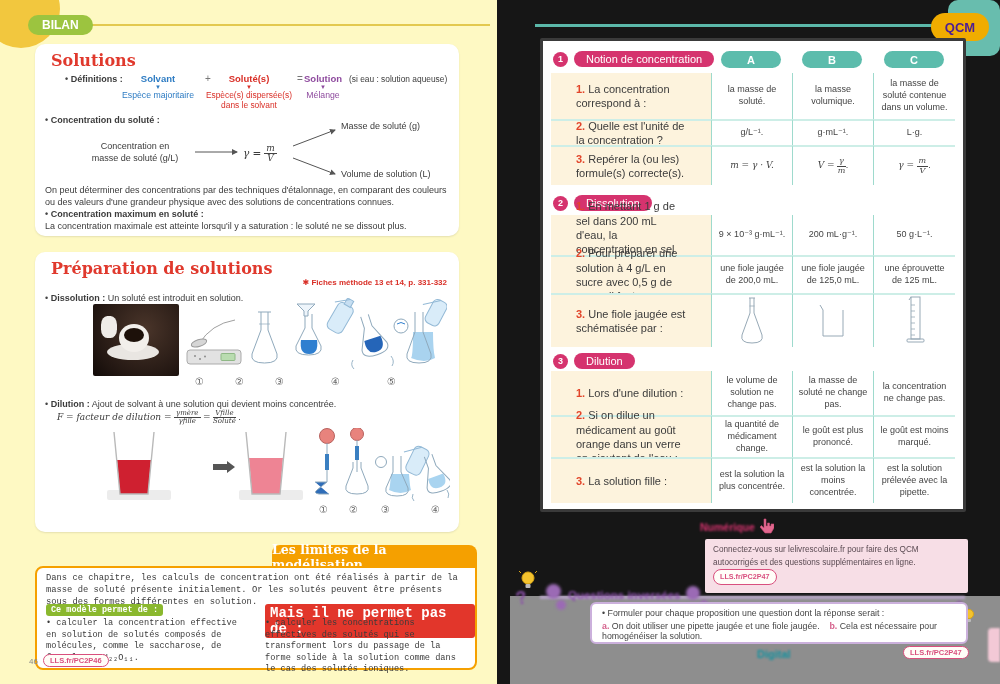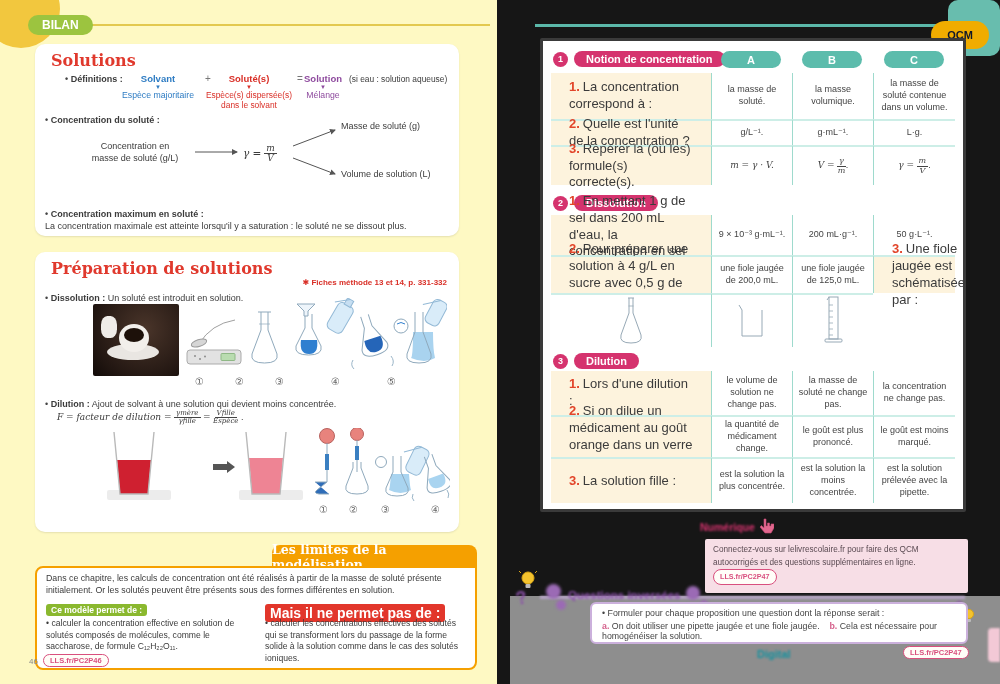--- a/index.html
+++ b/index.html
@@ -29,33 +29,33 @@
              font-weight:bold;font-size:7.5px;padding:1px 6px;border-radius:8px;}
   .stepnum{position:absolute;font-size:10px;color:#666;}
   .photo{background:radial-gradient(circle at 60% 35%,#4a352a 0%,#241813 70%,#120b08 100%);
          border-radius:2px;overflow:hidden;}
   
   #right-bg{left:497px;top:0;width:503px;height:684px;background:#161616;}
   #gray-band{left:510px;top:596px;width:490px;height:88px;background:#8e8e8e;}
   .teal-line{left:535px;top:24px;width:404px;height:2.5px;background:#5bb8a9;}
   .teal-corner{left:948px;top:0;width:52px;height:56px;background:#68bdae;border-radius:10px;}
   .qcm-badge{left:931px;top:13px;width:58px;height:28px;background:#f0ac00;border-radius:14px;
-             color:#0f172a;font-weight:bold;font-size:11px;display:flex;align-items:center;justify-content:center;margin-top:8px;}
+             color:#4c1d95;font-weight:bold;font-size:13px;display:flex;align-items:center;justify-content:center;}
   #qcm-card{left:540px;top:38px;width:426px;height:474px;background:#fff;border:3px solid #3a3a3a;
             box-sizing:border-box;border-radius:2px;}
   .sec-header{position:absolute;display:flex;align-items:center;gap:6px;}
   .snum{width:15px;height:15px;border-radius:50%;background:#d5336e;color:#fff;font-weight:bold;
         font-size:9px;display:flex;align-items:center;justify-content:center;}
-  .spill{background:#d5336e;color:#fff;font-weight:bold;font-size:11px;padding:2px 12px;border-radius:12px;}
+  .spill{background:#d5336e;color:#fff;font-weight:normal;font-size:11px;padding:2px 12px;border-radius:12px;}
   .colpill{position:absolute;width:60px;height:17px;background:#5cbcac;border-radius:10px;color:#fff;
            font-weight:bold;font-size:11px;display:flex;align-items:center;justify-content:center;}
   .qtable{position:absolute;left:8px;display:grid;grid-template-columns:160px 81px 81px 82px;}
   .qtable > div:nth-child(n+5){border-top:2px solid #cdeee7;}
   .qtable > div:nth-child(4n+2),.qtable > div:nth-child(4n+3),.qtable > div:nth-child(4n){border-left:1px solid #9edacd;}
-  .qcell{background:#fdf3dd;padding:4px 18px;font-size:13px;line-height:1.3;display:flex;align-items:center;}
+  .qcell{background:#fdf3dd;padding:4px 25px;font-size:11px;line-height:1.3;display:flex;align-items:center;}
   .acell{display:flex;align-items:center;justify-content:center;text-align:center;font-size:9px;
          line-height:1.3;padding:2px 5px;color:#444;background:#fff;}
   .qnum{color:#e2452a;font-weight:bold;margin-right:3px;}
   .blurred{filter:blur(1.1px);}
   .doodle{filter:blur(1.4px);position:absolute;border-radius:50%;background:#9b6ab5;}
   .pinkbox{left:705px;top:539px;width:263px;height:54px;background:#f7dee6;border-radius:2px;
            font-size:8.2px;line-height:1.55;color:#5a4a52;padding:5px 8px;box-sizing:border-box;}
   .qi-box{left:590px;top:602px;width:378px;height:42px;background:#fff;border:2px solid #cbb0dc;
           border-radius:6px;box-sizing:border-box;padding:4px 10px;}
   .ab{color:#d5618c;font-weight:bold;}
@@ -115,20 +115,21 @@
       <div class="abs" style="left:208px;top:100px;font-size:10.5px;">
         <span class="serif-it">γ =</span>
         <span class="frac" style="font-size:9px;">
             <span class="fn">m</span>
             <span>V</span>
           </span>
       </div>
       <div class="abs body-s" style="left:306px;top:76px;">Masse de soluté (g)</div>
       <div class="abs body-s" style="left:306px;top:124px;">Volume de solution (L)</div>
 
+      <div class="abs body-s" style="left:10px;top:140px;width:404px;">On peut déterminer des concentrations par des techniques d'étalonnage, en comparant des couleurs ou des valeurs d'une grandeur physique avec des solutions de concentrations connues.</div>
       <div class="abs body-s bold" style="left:10px;top:164px;">
         <span style="color:#444;">•</span> <span>Concentration maximum en soluté :</span></div>
       <div class="abs body-s" style="left:10px;top:176px;width:404px;">La concentration maximale est atteinte lorsqu'il y a saturation : le soluté ne se dissout plus.</div>
     </div>
 
     <div class="abs card" style="left:35px;top:252px;width:424px;height:280px;">
       <div class="abs red-title" style="left:16px;top:7px;">Préparation de solutions</div>
       <div class="abs redtx" style="right:12px;top:26px;font-size:8px;font-weight:bold;">✱ Fiches méthode 13 et 14, p. 331-332</div>
 
       <div class="abs body-s" style="left:10px;top:40px;">
@@ -199,21 +200,21 @@
         <span>Ajout de solvant à une solution qui devient moins concentrée.</span></div>
       <div class="abs" style="left:22px;top:158px;font-size:9px;">
         <span class="serif-it">F = facteur de dilution =</span>
         <span class="frac" style="font-size:7px;">
             <span class="fn">γmère</span>
             <span>γfille</span>
           </span>
         <span class="serif-it">=</span>
         <span class="frac" style="font-size:7px;">
             <span class="fn">Vfille</span>
-            <span>Espèce</span>
+            <span>Soluté</span>
           </span>
         <span>.</span>
       </div>
 
       <svg class="abs" style="left:70px;top:176px;" width="345" height="74">
 
         <g>
           <rect x="2" y="62" width="64" height="10" rx="2" fill="#ececec"></rect>
           <path d="M12 32 l3 34 h28 l3 -34" fill="#cf2030" stroke="none"></path>
           <path d="M9 4 l6 62 h28 l6 -62" fill="none" stroke="#b9b9b9" stroke-width="1.4"></path>
@@ -256,21 +257,21 @@
         </g>
         <path d="M308 66 q-2 4 1 7 M342 62 q3 4 1 8" stroke="#9ab5c8" fill="none"></path>
       </svg>
       <span class="stepnum" style="left:284px;top:252px;">①</span>
       <span class="stepnum" style="left:314px;top:252px;">②</span>
       <span class="stepnum" style="left:346px;top:252px;">③</span>
       <span class="stepnum" style="left:396px;top:252px;">④</span>
     </div>
 
     <div class="abs" style="left:272px;top:545px;width:205px;height:23px;background:#f5a000;border-radius:8px 8px 0 0;display:flex;align-items:center;justify-content:center;color:#fff;font-weight:bold;font-size:12.5px;font-family:'DejaVu Serif',serif;">Les limites de la modélisation</div>
-    <div class="abs" style="left:35px;top:566px;width:442px;height:104px;background:#fff;border:2px solid #f5a000;border-radius:8px 0 8px 8px;box-sizing:border-box;">
+    <div class="abs" style="left:35px;top:566px;width:442px;height:104px;background:#fff;border:2px solid #f5a000;border-radius:8px 0 8px 8px;box-sizing:border-box;font-family:Liberation Mono, monospace;">
       <div class="abs" style="left:9px;top:5px;width:420px;font-size:8.8px;line-height:1.35;">Dans ce chapitre, les calculs de concentration ont été réalisés à partir de la masse de soluté présente initialement. Or les solutés peuvent être présents sous des formes différentes en solution.</div>
       <span class="abs badge-green" style="left:9px;top:36px;">Ce modèle permet de :</span>
       <span class="abs badge-red" style="left:228px;top:36px;">Mais il ne permet pas de :</span>
       <div class="abs" style="left:9px;top:50px;width:202px;font-size:8.6px;line-height:1.35;">• <span>calculer la concentration effective en solution de solutés composés de molécules, comme le saccharose, de formule C₁₂H₂₂O₁₁.</span></div>
       <div class="abs" style="left:228px;top:50px;width:202px;font-size:8.6px;line-height:1.35;">• <span>calculer les concentrations effectives des solutés qui se transforment lors du passage de la forme solide à la solution comme dans le cas des solutés ioniques.</span></div>
     </div>
 
     <div class="abs" style="left:29px;top:657px;font-size:8px;color:#888;">46</div>
     <span class="abs lls-badge" style="left:43px;top:654px;">LLS.fr/PC2P46</span>
   </div>
@@ -336,20 +337,21 @@
         </div>
       <div class="acell">9 × 10⁻³ g·mL⁻¹.</div>
       <div class="acell">200 mL·g⁻¹.</div>
       <div class="acell">50 g·L⁻¹.</div>
 
       <div class="qcell">
           <div><span class="qnum">2.</span><span>Pour préparer une solution à 4 g/L en sucre avec 0,5 g de sucre, il faut :</span></div>
         </div>
       <div class="acell">une fiole jaugée de 200,0 mL.</div>
       <div class="acell">une fiole jaugée de 125,0 mL.</div>
+      <div class="acell">une éprouvette de 125 mL.</div>
 
       <div class="qcell">
           <div><span class="qnum">3.</span><span>Une fiole jaugée est schématisée par :</span></div>
         </div>
       <div class="acell">
         <svg width="30" height="50" viewBox="0 0 30 50">
             <g stroke="#97a9b6" fill="none">
           <path d="M12 2 h6"></path>
               <path d="M13 2 v15 l-8 22 q-2 8 10 8 q12 0 10 -8 l-8 -22 v-15"></path>
           <path d="M12.5 10 h5" stroke-width="0.8"></path>

